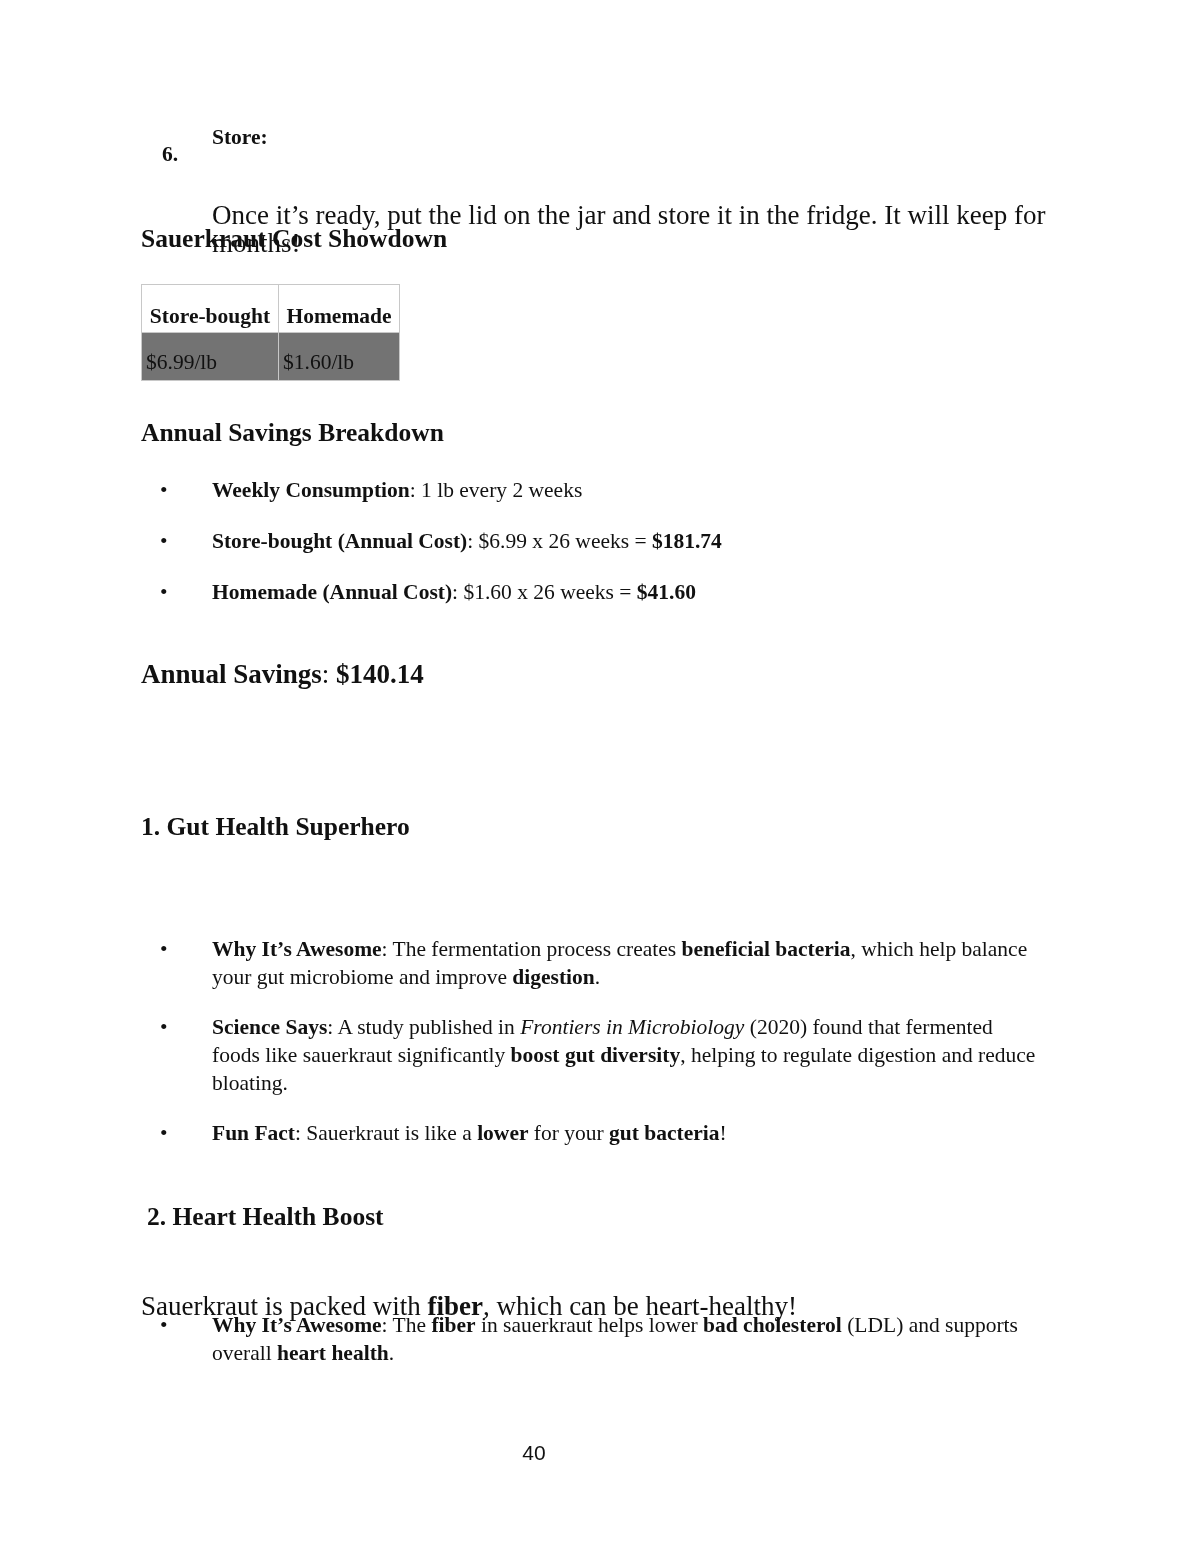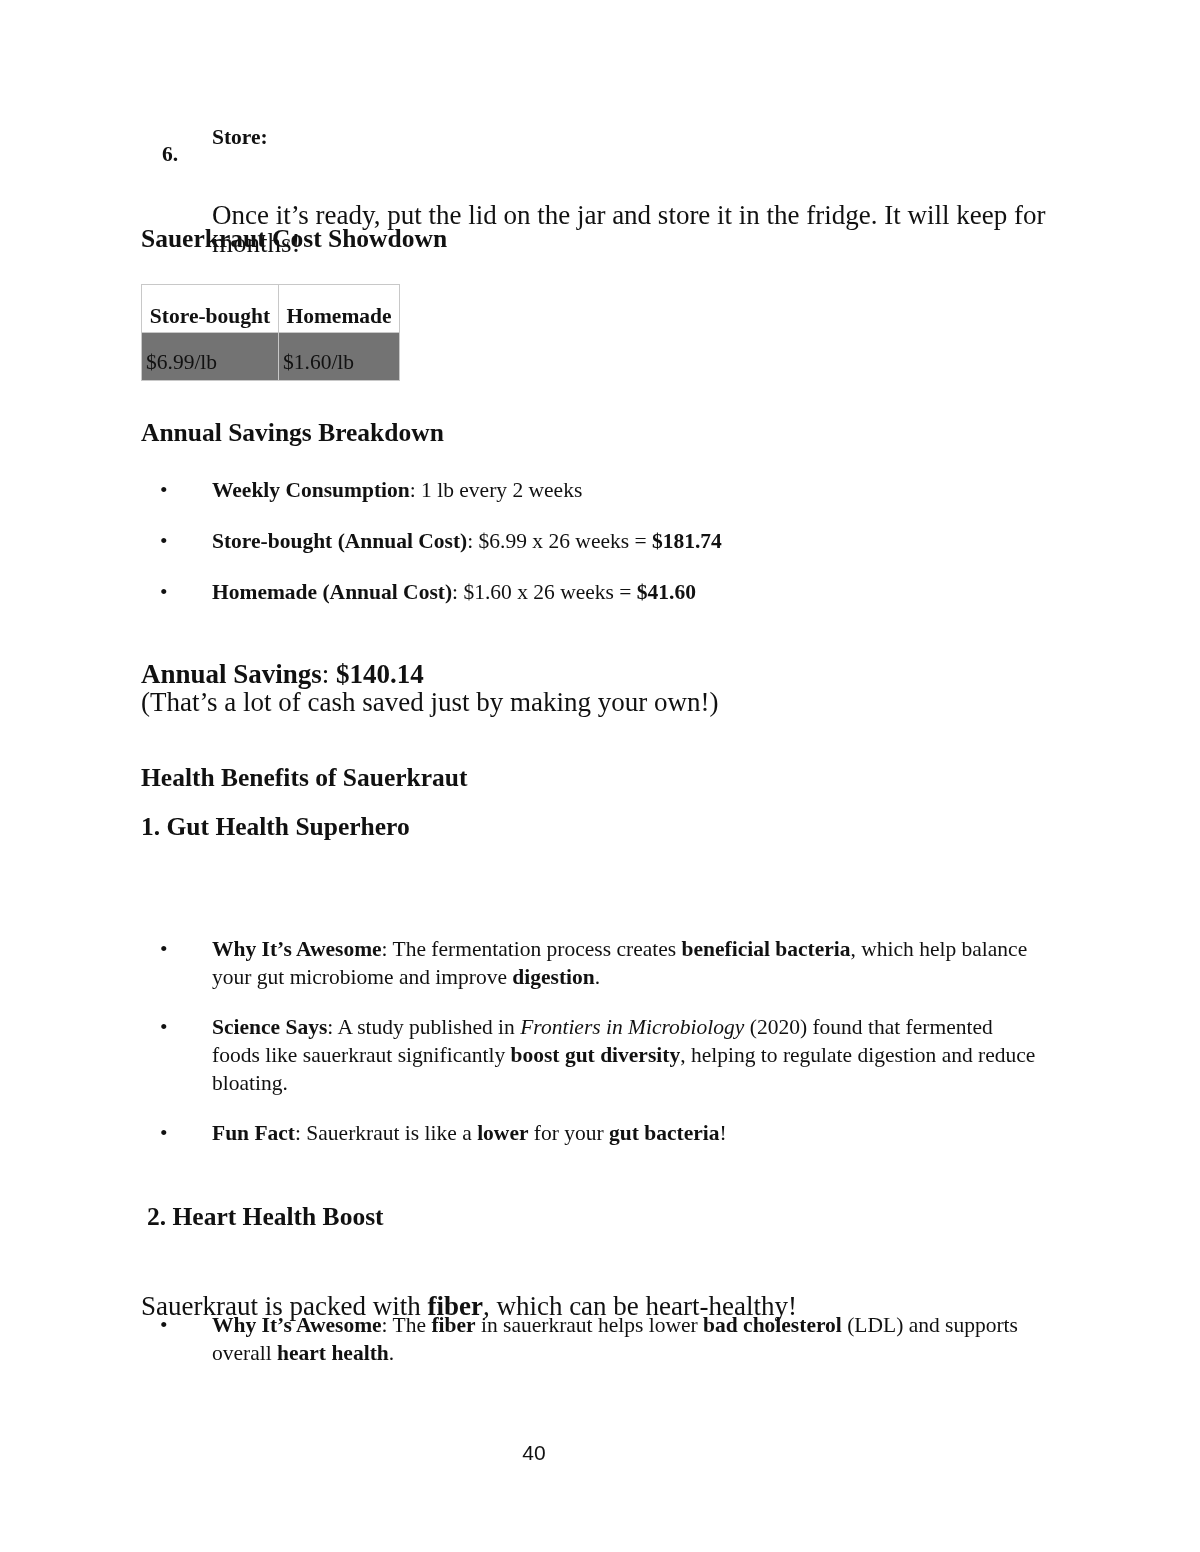--- a/index.html
+++ b/index.html
@@ -80,23 +80,21 @@
     <div class="bullet-text rich"><b>Store-bought (Annual Cost)</b><span>: $6.99 x 26 weeks = </span><b>$181.74</b></div>
   </div>
   <div class="bullet-row" style="top:578px;">
     <span class="bullet-dot">•</span>
     <div class="bullet-text rich"><b>Homemade (Annual Cost)</b><span>: $1.60 x 26 weeks = </span><b>$41.60</b></div>
   </div>
 
   <div class="abs body-text" style="left:141px; top:628px;">
     <b>Annual Savings</b><span>: </span><b>$140.14</b>
   </div>
-  <div class="abs body-text" style="left:141px; top:656px;">(That’s a lot of cash saved just by making your own!)</div>
 
-  <div class="abs h2" style="left:141px; top:763px;">Health Benefits of Sauerkraut</div>
 
   <div class="abs h2" style="left:141px; top:812px;">1. Gut Health Superhero</div>
 
   <div class="bullet-row" style="top:935px;">
     <span class="bullet-dot">•</span>
     <div class="bullet-text rich"><b>Why It’s Awesome</b><span>: The fermentation process creates </span><b>beneficial bacteria</b><span>, which help balance your gut microbiome and improve </span><b>digestion</b><span>.</span></div>
   </div>
   <div class="bullet-row" style="top:1013px;">
     <span class="bullet-dot">•</span>
     <div class="bullet-text rich"><b>Science Says</b><span>: A study published in </span><i>Frontiers in Microbiology</i><span> (2020) found that fermented foods like sauerkraut significantly </span><b>boost gut diversity</b><span>, helping to regulate digestion and reduce bloating.</span></div>

